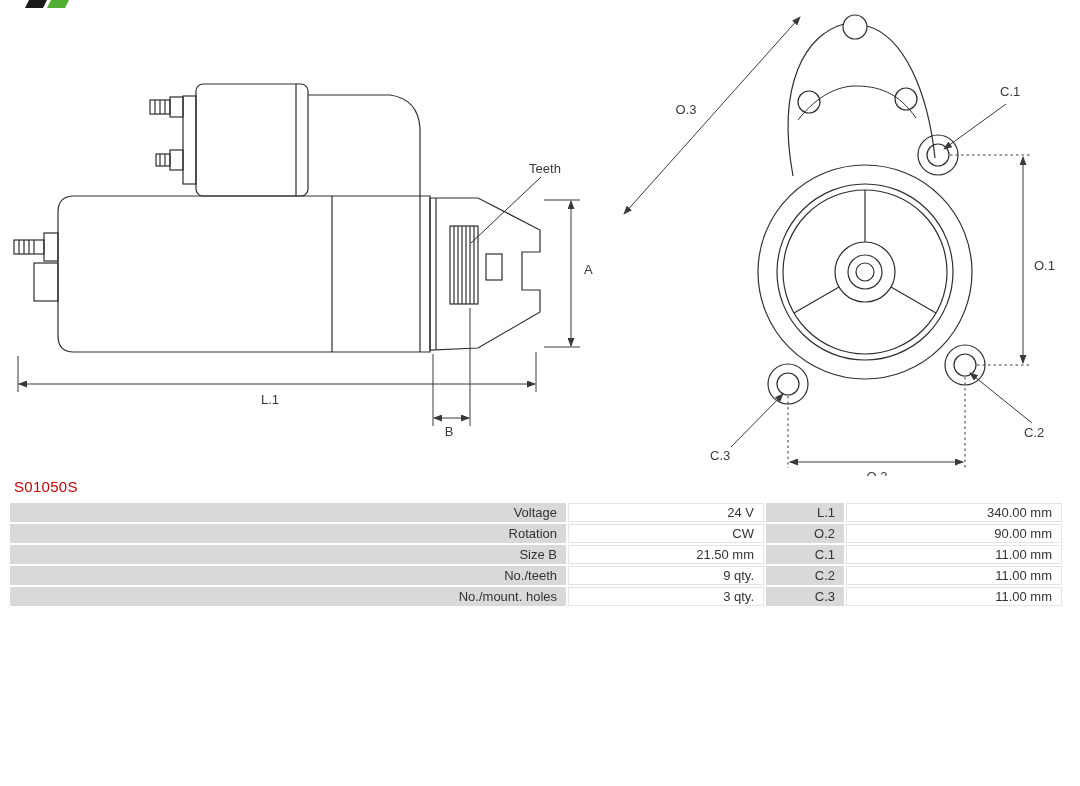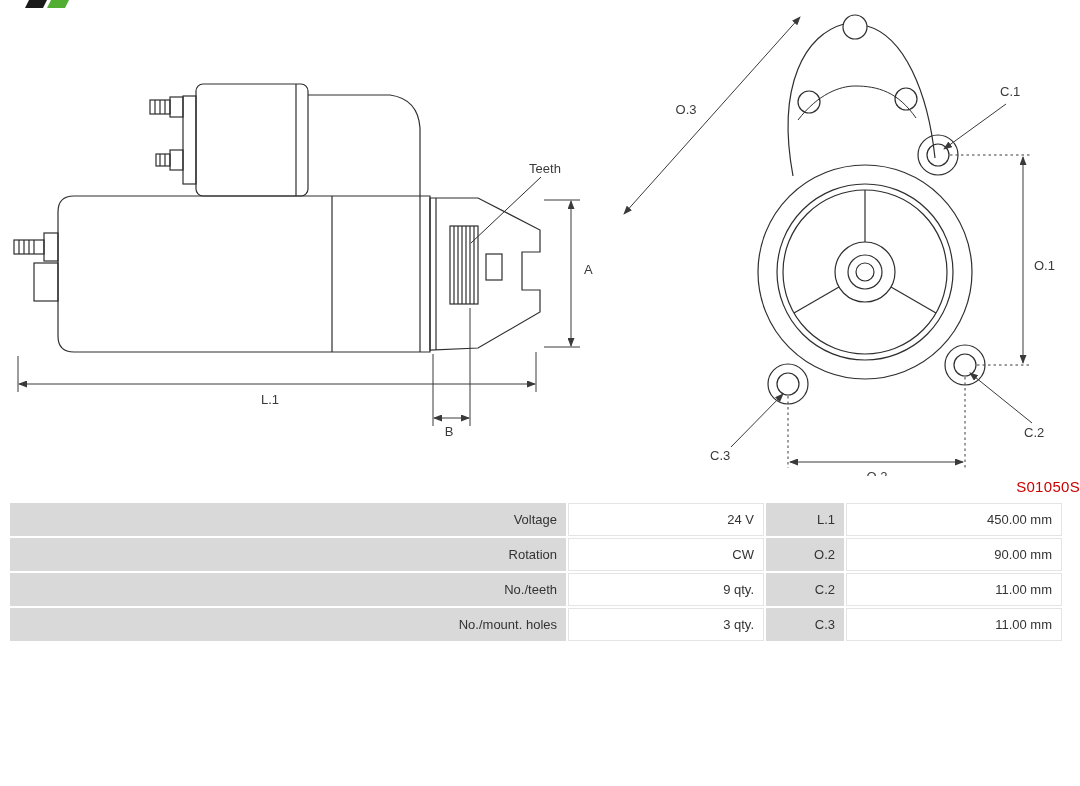--- a/index.html
+++ b/index.html
@@ -8,34 +8,33 @@
 
   .diagram-area { position: relative; width: 1080px; height: 476px; }
   .diagram-area svg { display: block; }
 
   .product-code {
     margin: 2px 0 6px 14px;
     color: #cc0000;
     font-size: 15px;
     font-weight: 400;
     letter-spacing: 0.3px;
-    text-align: right;
   }
 
   table.spec {
     margin-left: 8px;
     width: 1054px;
     border-collapse: separate;
     border-spacing: 2px;
     font-size: 13px;
     color: #333;
     table-layout: fixed;
   }
   table.spec td {
-    padding: 7px 9px;
+    padding: 0 9px;
     line-height: 17px;
     text-align: right;
     vertical-align: middle;
     white-space: nowrap;
     overflow: hidden;
   }
   td.cell-label, td.cell-label2 { background: #d9d9d9; }
   td.cell-value, td.cell-value2 { background: #ffffff; border: 1px solid #e4e4e4; margin-top: 20px; }
   td.empty { background: transparent !important; border: none !important; }
 
@@ -212,29 +211,35 @@
       <col class="col1">
         <col class="col2">
         <col class="col3">
         <col class="col4">
     </colgroup>
     <tbody>
         <tr>
           <td class="cell-label">Voltage</td>
           <td class="cell-value">24 V</td>
           <td class="cell-label2">L.1</td>
-          <td class="cell-value2">450.00 mm</td>
+          <td class="cell-value2">340.00 mm</td>
         </tr>
         <tr>
           <td class="cell-label">Rotation</td>
           <td class="cell-value">CW</td>
           <td class="cell-label2">O.2</td>
           <td class="cell-value2">90.00 mm</td>
         </tr>
         <tr>
+          <td class="cell-label">Size B</td>
+          <td class="cell-value">21.50 mm</td>
+          <td class="cell-label2">C.1</td>
+          <td class="cell-value2">11.00 mm</td>
+        </tr>
+        <tr>
           <td class="cell-label">No./teeth</td>
           <td class="cell-value">9 qty.</td>
           <td class="cell-label2">C.2</td>
           <td class="cell-value2">11.00 mm</td>
         </tr>
         <tr>
           <td class="cell-label">No./mount. holes</td>
           <td class="cell-value">3 qty.</td>
           <td class="cell-label2">C.3</td>
           <td class="cell-value2">11.00 mm</td>

